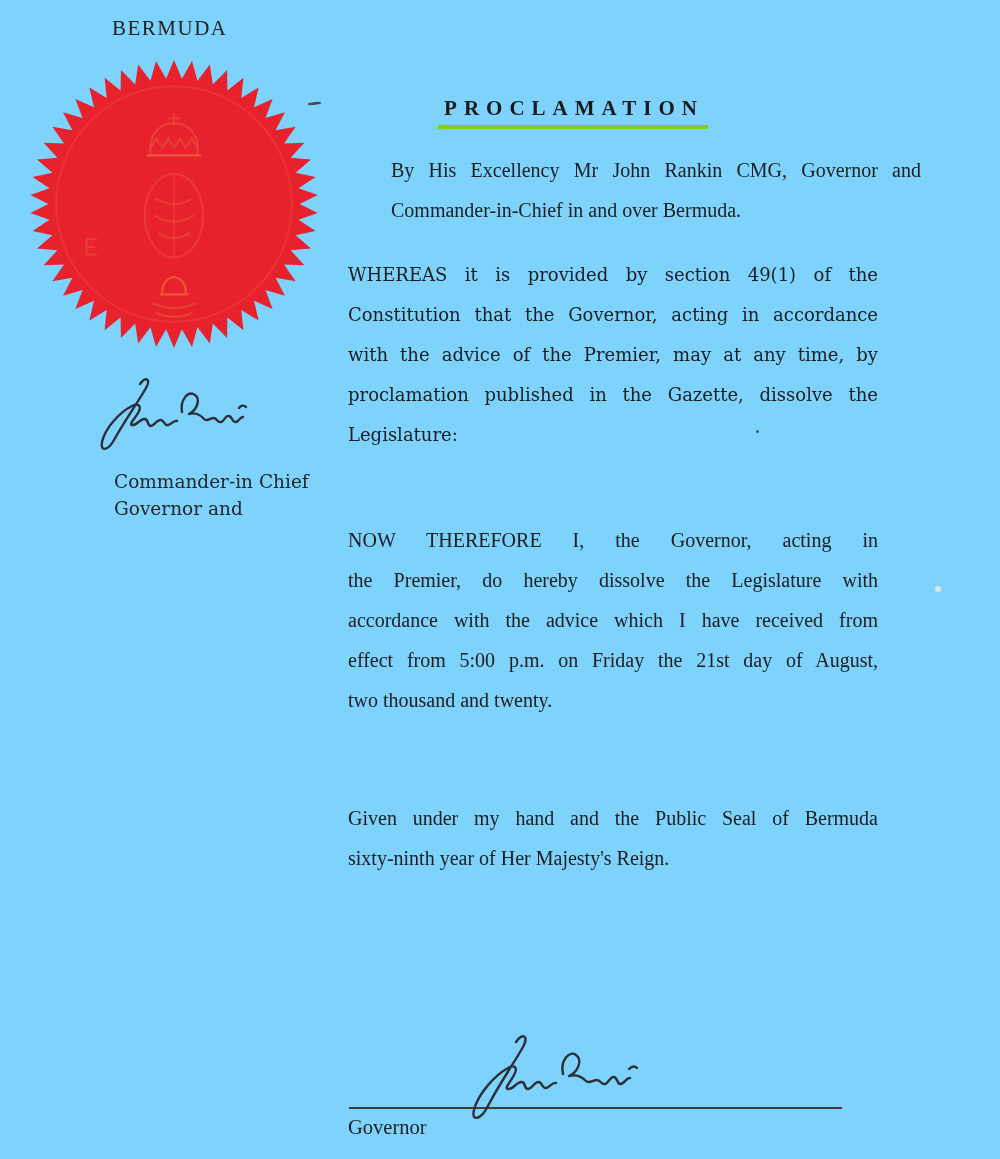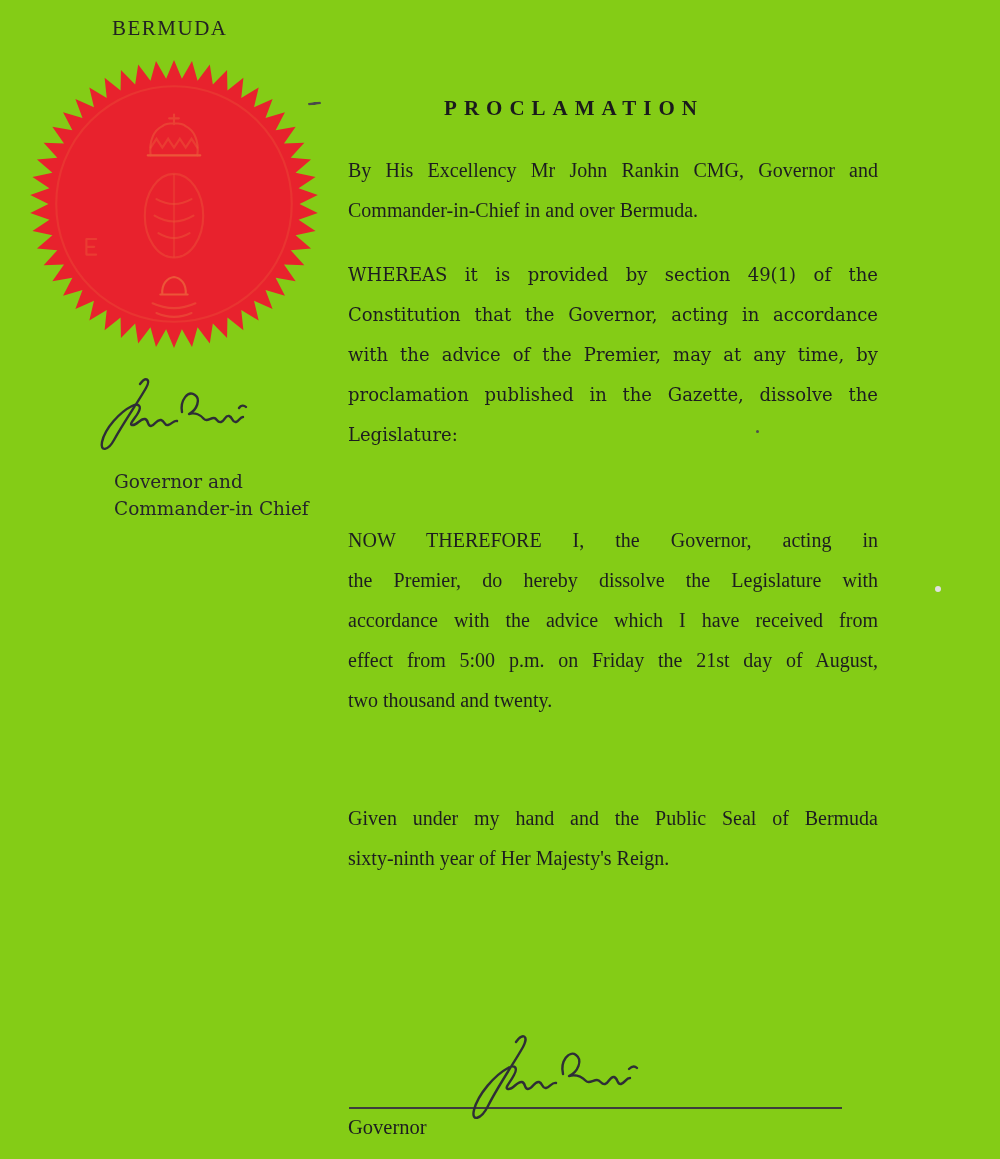--- a/index.html
+++ b/index.html
@@ -1,17 +1,17 @@
 <!DOCTYPE html>
 <html><head>
 <meta charset="utf-8">
 <style>
   html,body{margin:0;padding:0;background:#fff;}
   .page{
-    position:relative;width:1000px;height:1159px;background:#84cc16;
+    position:relative;width:1000px;height:1159px;background:#7dd3fc;
     font-family:"Liberation Serif",serif;color:#1d1d20;overflow:hidden;
   }
   .abs{position:absolute;}
   .country{
     left:112px;top:16px;font-size:21px;letter-spacing:1.5px;color:#222;
   }
   .seal-wrap{left:26px;top:58px;width:296px;height:292px;}
   .sig-top{left:96px;top:374px;width:152px;height:86px;}
   .left-title{
     left:114px;top:468px;width:230px;
@@ -21,21 +21,21 @@
   .doc-title span{
     display:inline-block;font-weight:bold;font-size:21px;letter-spacing:7px;
     padding:0 4px 4px 6px;border-bottom:4px solid #84cc16;color:#1a1a1c;
   }
   .para{left:348px;width:530px;font-size:20px;}
   .para .line{
     text-align:justify;text-align-last:justify;line-height:40px;height:40px;
   }
   .para .line.last{text-align-last:left;}
   .para.palatino{font-family:"DejaVu Serif",serif;font-size:18px;}
-  .p-intro{top:150px;}
+  .p-intro{top:150px;margin-left:43px;}
   .p-whereas{top:255px;}
   .p-now{top:520px;}
   .p-given{top:798px;}
   .sig-bottom{left:466px;top:1030px;width:184px;height:96px;z-index:2;}
   .sig-rule{left:349px;top:1107px;width:493px;height:0;border-top:2px solid #3d3d3d;}
   .footer-title{left:348px;top:1110px;font-size:20.5px;line-height:34px;color:#1d1d20;}
   .artifact-dash{
     left:308px;top:102px;width:13px;height:0;border-top:3px solid #4a4a4a;
     border-radius:2px;transform:rotate(-6deg);
   }
@@ -72,22 +72,22 @@
     </svg>
   </div>
 
   <svg class="abs sig-top" viewBox="0 0 152 86">
     <path class="sig-path" d="M44,10 C50,2 55,5 50,14 C42,28 28,48 18,66 C12,77 4,78 6,68 C9,54 24,38 36,32 C43,29 46,32 42,39 C38,46 33,50 36,51 C41,52 44,44 49,45 C53,46 51,52 55,52 C59,52 60,45 65,46 C69,47 68,52 72,51 C76,50 78,46 81,47"></path>
     <path class="sig-path" d="M86,38 C84,26 92,16 99,21 C105,25 101,36 93,40 C99,38 105,41 108,45 C111,48 114,44 118,44 C121,44 121,49 125,48 C129,47 129,41 133,42 C137,43 136,49 140,48 C143,47 144,43 147,43"></path>
     <path class="sig-path" d="M143,34 C145,31 148,31 150,33"></path>
   </svg>
 
   <div class="abs left-title">
+    <div>Commander-in Chief</div>
     <div>Governor and</div>
-    <div>Commander-in Chief</div>
   </div>
 
   <div class="abs doc-title">
     <span>PROCLAMATION</span>
   </div>
 
   <div class="abs para p-intro">
     <div class="line">By His Excellency Mr John Rankin CMG, Governor and</div>
     <div class="line last">Commander-in-Chief in and over Bermuda.</div>
   </div>

